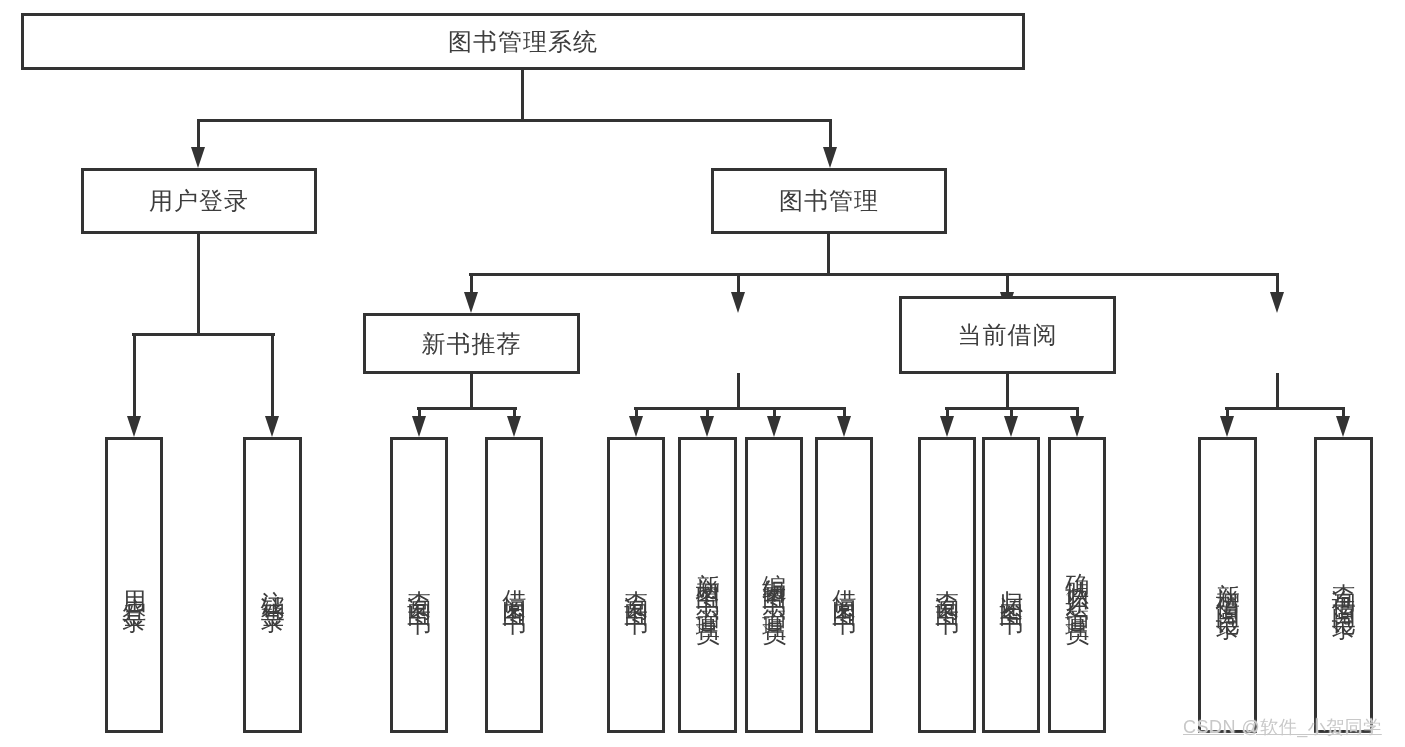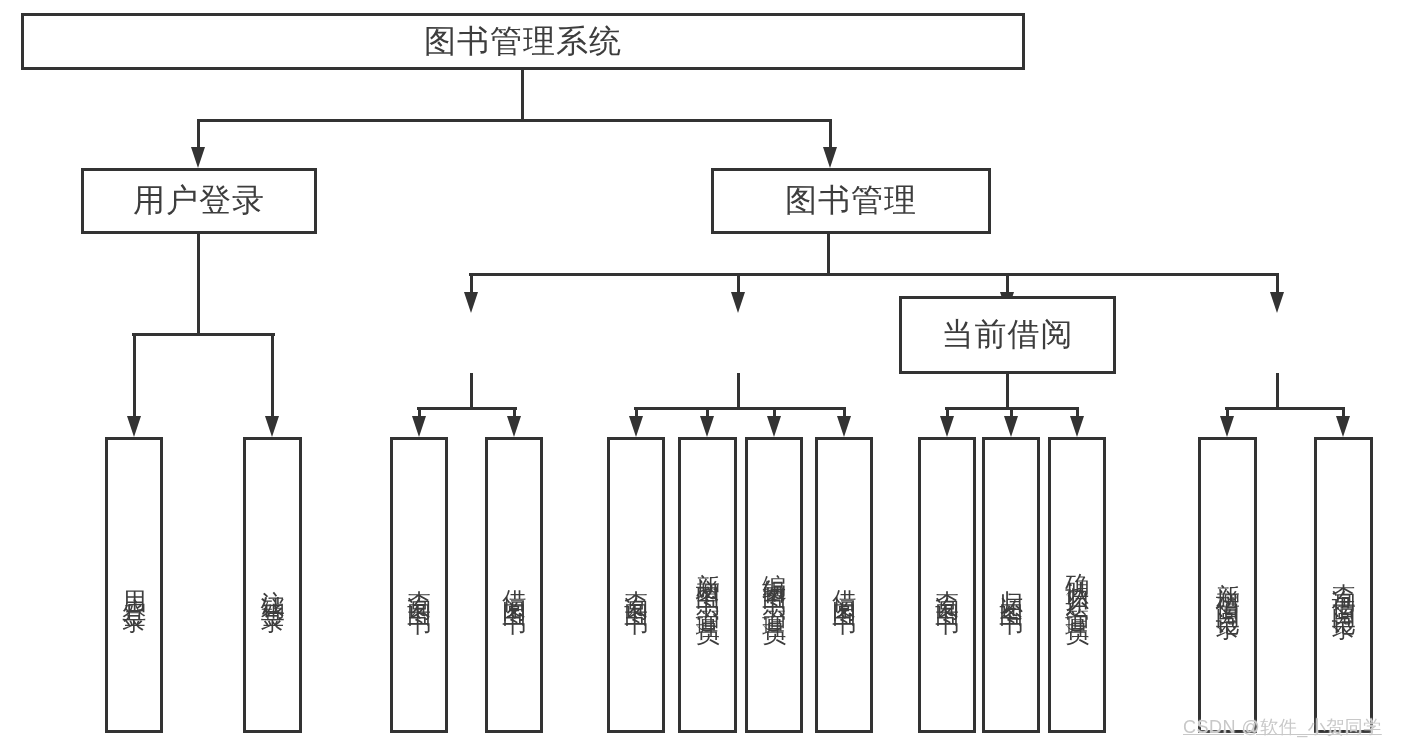--- a/index.html
+++ b/index.html
@@ -16,21 +16,21 @@
   }
   .stage{position:absolute;left:0;top:0;width:1405px;height:747px;background:#ffffff;}
 
   
   .box{
     position:absolute;
     border:3px solid var(--line);
     background:#ffffff;
     display:flex;align-items:center;justify-content:center;
     color:var(--text);
-    font-size:32px;letter-spacing:1px;
+    font-size:24px;letter-spacing:1px;
     z-index:2;
   }
   .vbox{
     position:absolute;
     border:3px solid var(--line);
     background:#ffffff;
     display:flex;align-items:center;justify-content:center;
     color:var(--text);
     z-index:2;
   }
@@ -79,36 +79,39 @@
   </div>
 
   <div class="vline" style="left:521px;top:68px;height:54px;"></div>
   <div class="hline" style="left:197px;top:119px;width:635px;"></div>
   <div class="arrow" style="left:191px;top:121px;height:47px;"></div>
   <div class="arrow" style="left:823px;top:121px;height:47px;"></div>
 
   <div class="box" style="left:81px;top:168px;width:236px;height:66px;">
     <span>用户登录</span>
   </div>
-  <div class="box" style="left:711px;top:168px;width:280px;height:66px;">
+  <div class="box" style="left:711px;top:168px;width:236px;height:66px;">
     <span>图书管理</span>
   </div>
 
   <div class="vline" style="left:197px;top:233px;height:103px;"></div>
   <div class="hline" style="left:132px;top:333px;width:143px;"></div>
   <div class="arrow" style="left:127px;top:335px;height:102px;"></div>
   <div class="arrow" style="left:265px;top:335px;height:102px;"></div>
 
   <div class="vline" style="left:827px;top:233px;height:43px;"></div>
   <div class="hline" style="left:469px;top:273px;width:810px;"></div>
   <div class="arrow" style="left:464px;top:275px;height:38px;"></div>
   <div class="arrow" style="left:731px;top:275px;height:38px;"></div>
   <div class="arrow" style="left:1000px;top:275px;height:38px;"></div>
   <div class="arrow" style="left:1270px;top:275px;height:38px;"></div>
 
+  <div class="box" style="left:363px;top:313px;width:217px;height:61px;">
+    <span>新书推荐</span>
+  </div>
   <div class="box" style="left:899px;top:296px;width:217px;height:78px;">
     <span>当前借阅</span>
   </div>
 
   <div class="vline" style="left:470px;top:373px;height:37px;"></div>
   <div class="hline" style="left:417px;top:407px;width:100px;"></div>
   <div class="arrow" style="left:412px;top:409px;height:28px;"></div>
   <div class="arrow" style="left:507px;top:409px;height:28px;"></div>
 
   <div class="vline" style="left:737px;top:373px;height:37px;"></div>

